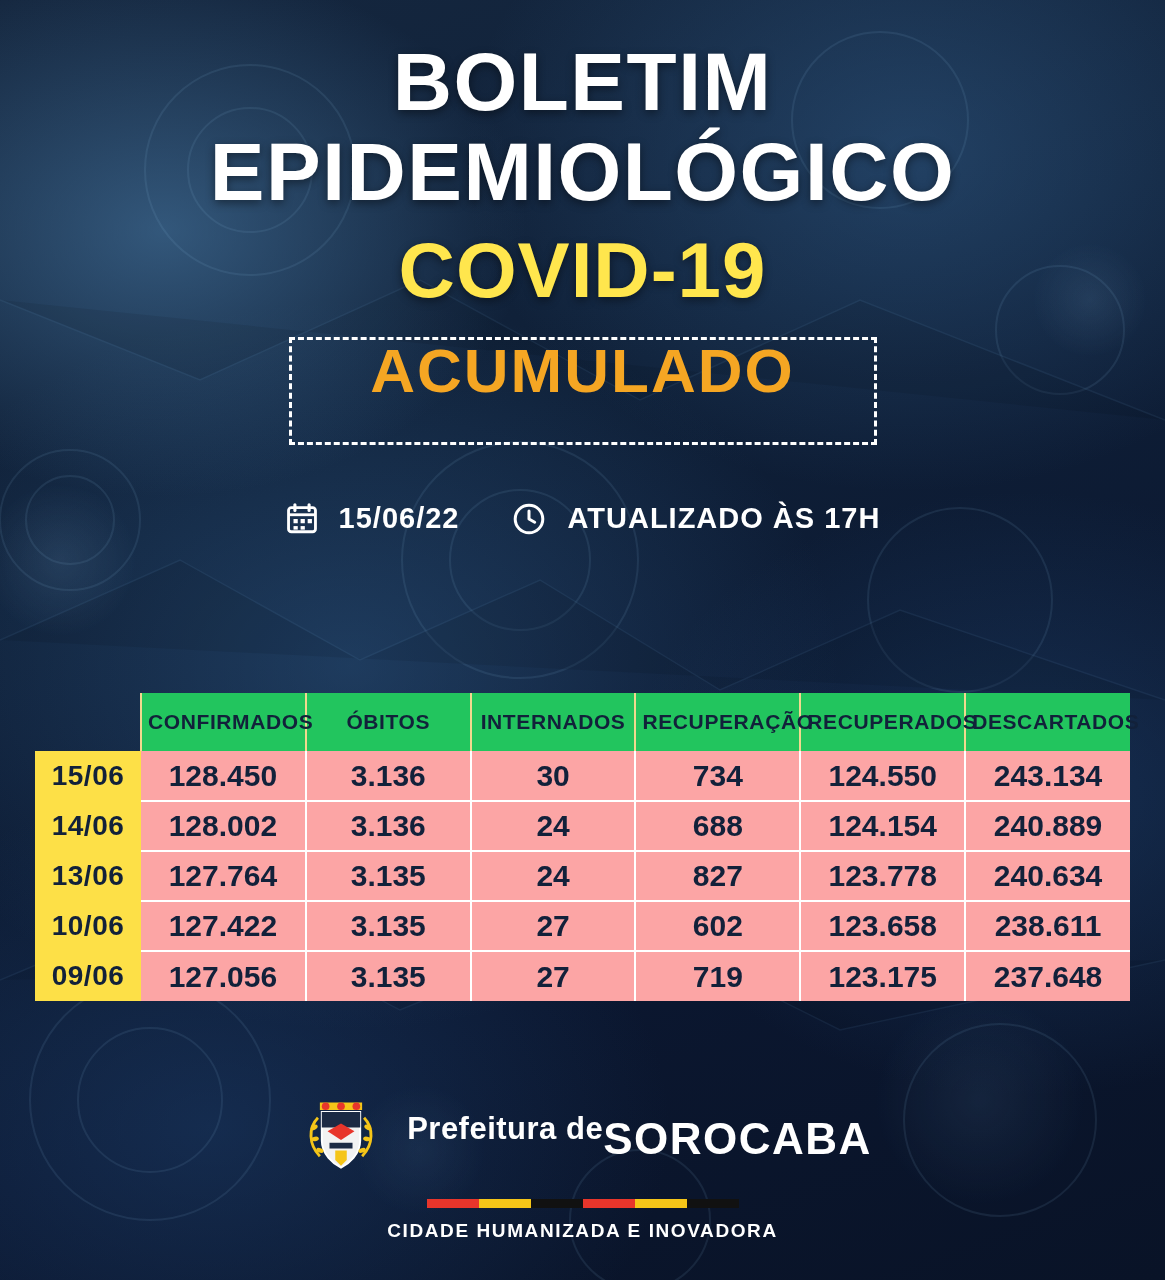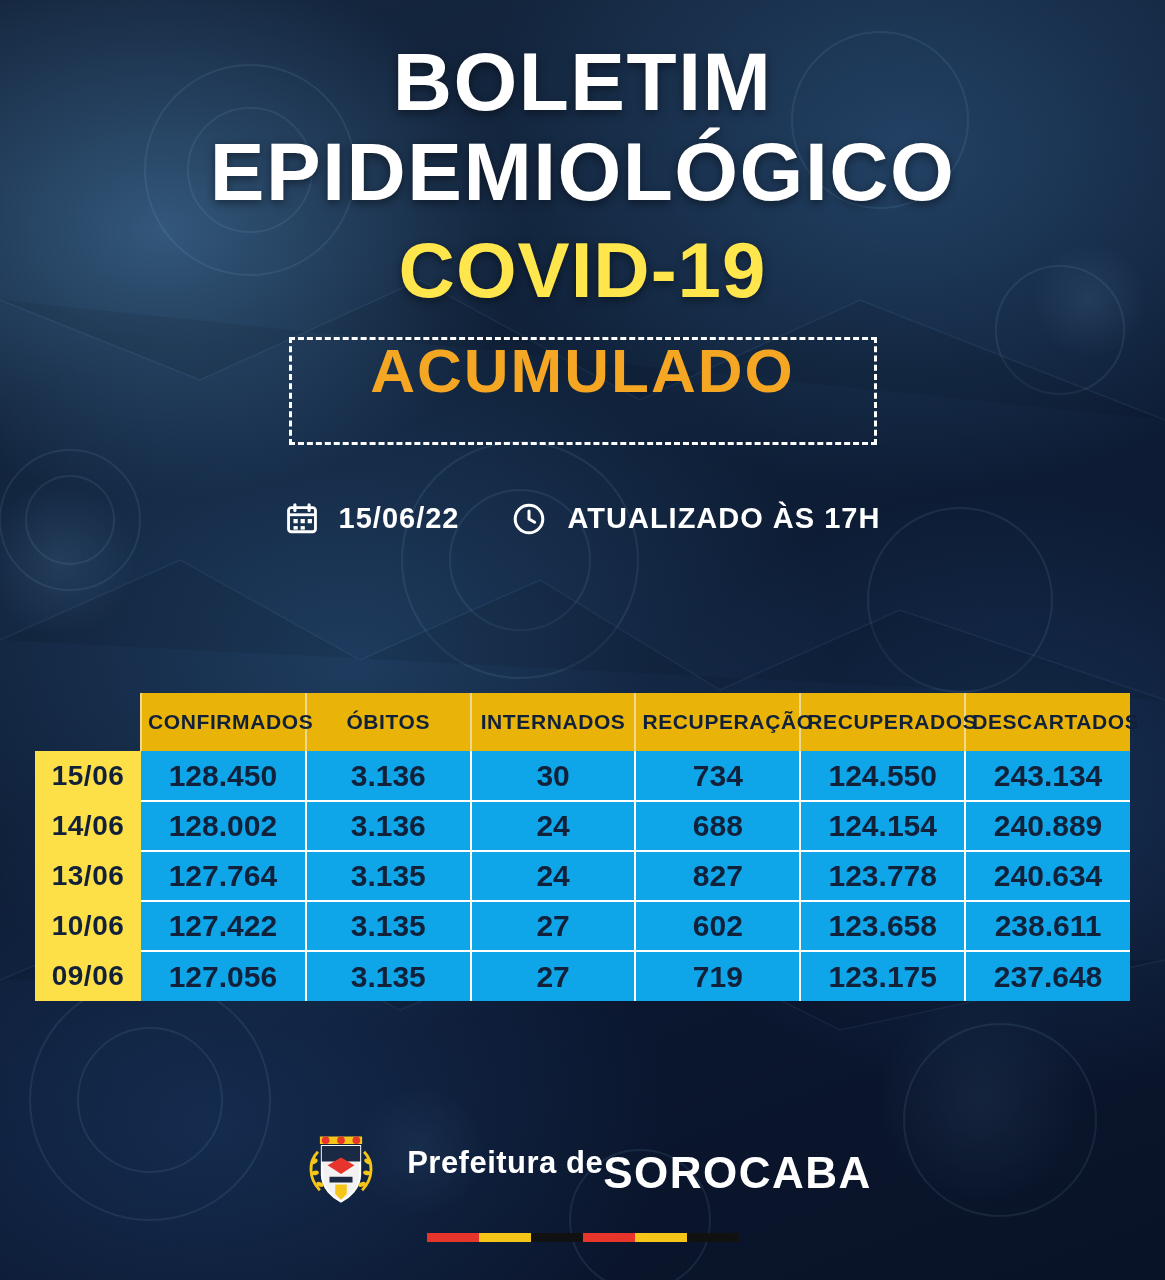--- a/index.html
+++ b/index.html
@@ -117,42 +117,42 @@
     width: 100%;
     table-layout: fixed;
   }
   th, td { text-align: center; }
 
   .hdr-spacer {
     width: 106px;
     background: transparent;
   }
   thead th {
-    background: #eab308;
+    background: #22c55e;
     color: #12213a;
     font-weight: 700;
     font-size: 21px;
     letter-spacing: 0.6px;
     height: 58px;
     padding: 0 6px;
     border-right: 2px solid #f0d98f;
   }
   thead th.last { border-right: none; }
 
   td.date-cell {
     background: #fde047;
     color: #12213a;
     font-weight: 700;
     font-size: 28px;
     width: 106px;
     height: 50px;
     letter-spacing: 0.5px;
   }
   td.val {
-    background: #0ea5e9;
+    background: #fca5a5;
     color: #12213a;
     font-weight: 700;
     font-size: 30px;
     height: 50px;
     border-bottom: 2px solid #ffffff;
     border-right: 2px solid #ffffff;
   }
   tbody tr:last-child td.val { border-bottom: none; }
   td.val.last { border-right: none; }
 
@@ -362,13 +362,14 @@
     </div>
   </div>
   <div class="flag-bar">
     <i style="background:#e8352b"></i>
     <i style="background:#f5c518"></i>
     <i style="background:#111111"></i>
     <i style="background:#e8352b"></i>
     <i style="background:#f5c518"></i>
     <i style="background:#111111"></i>
   </div>
+  <div class="tagline">CIDADE HUMANIZADA E INOVADORA</div>
 </div>
 
 </body></html>

